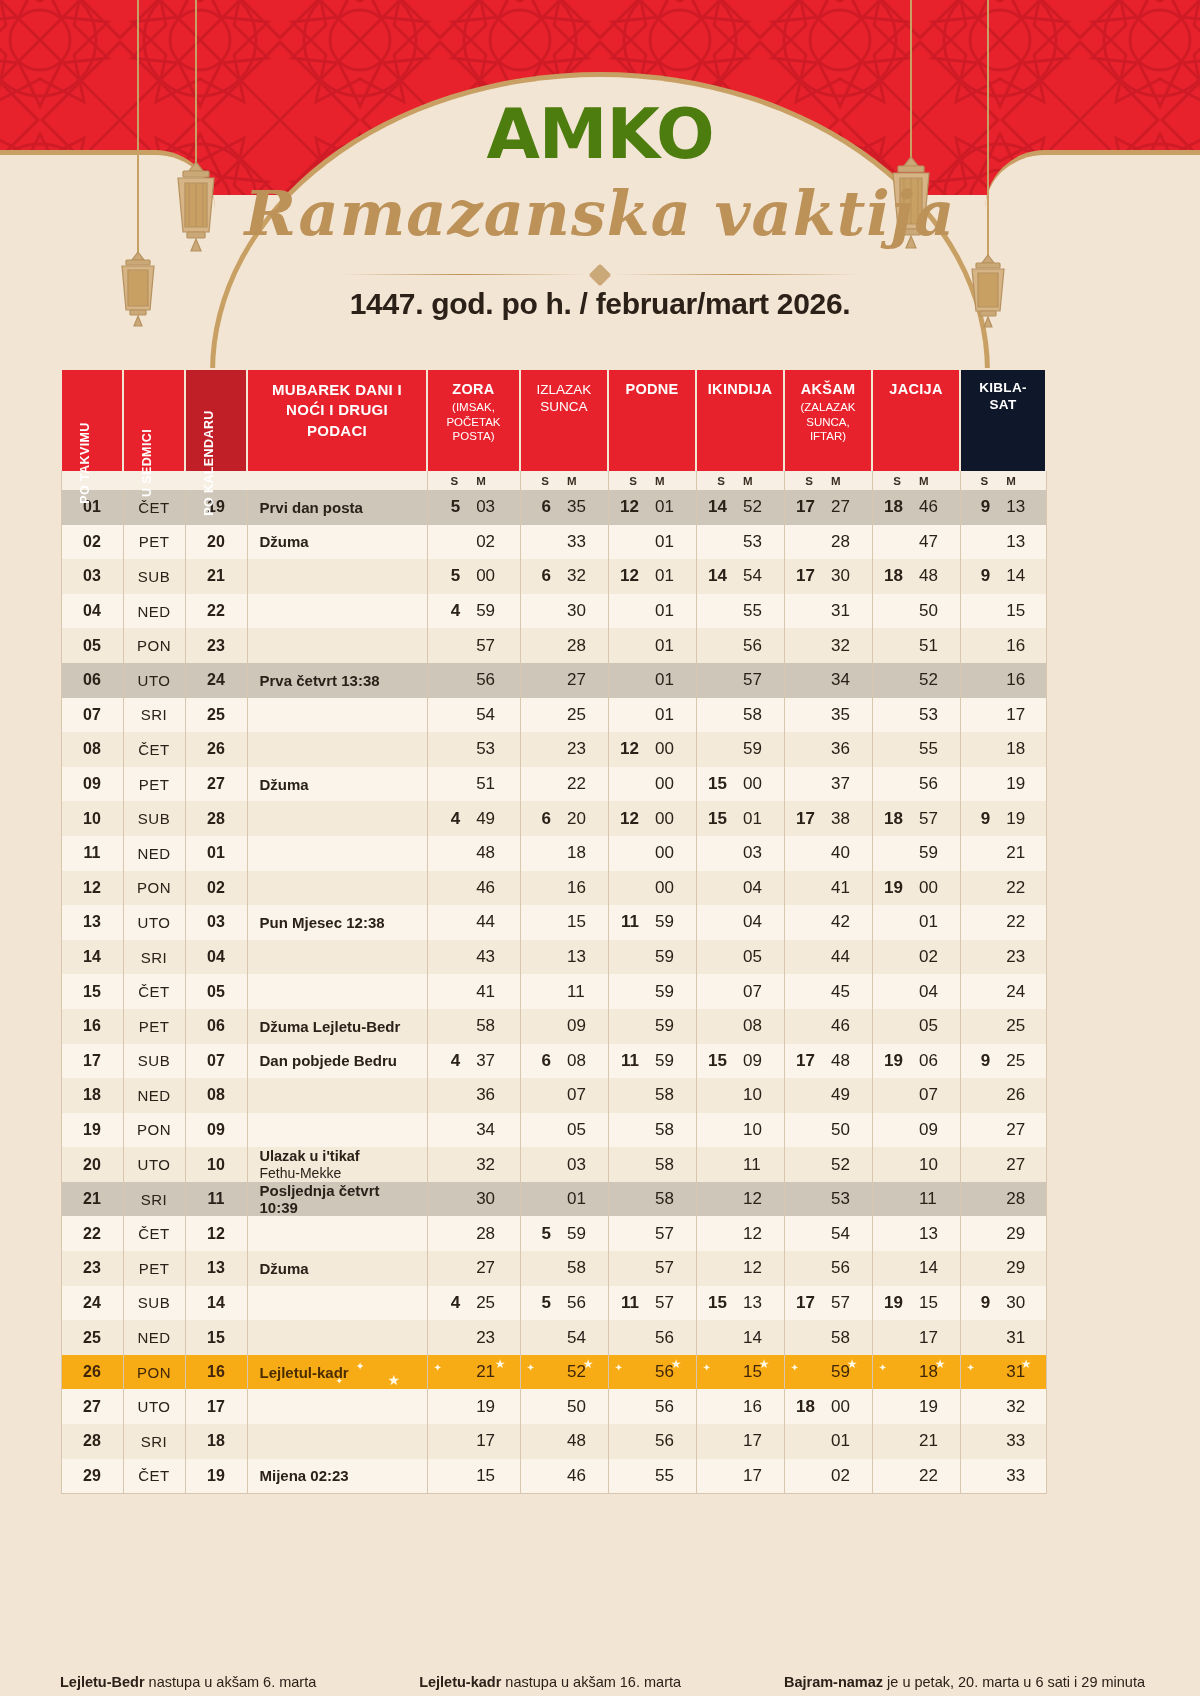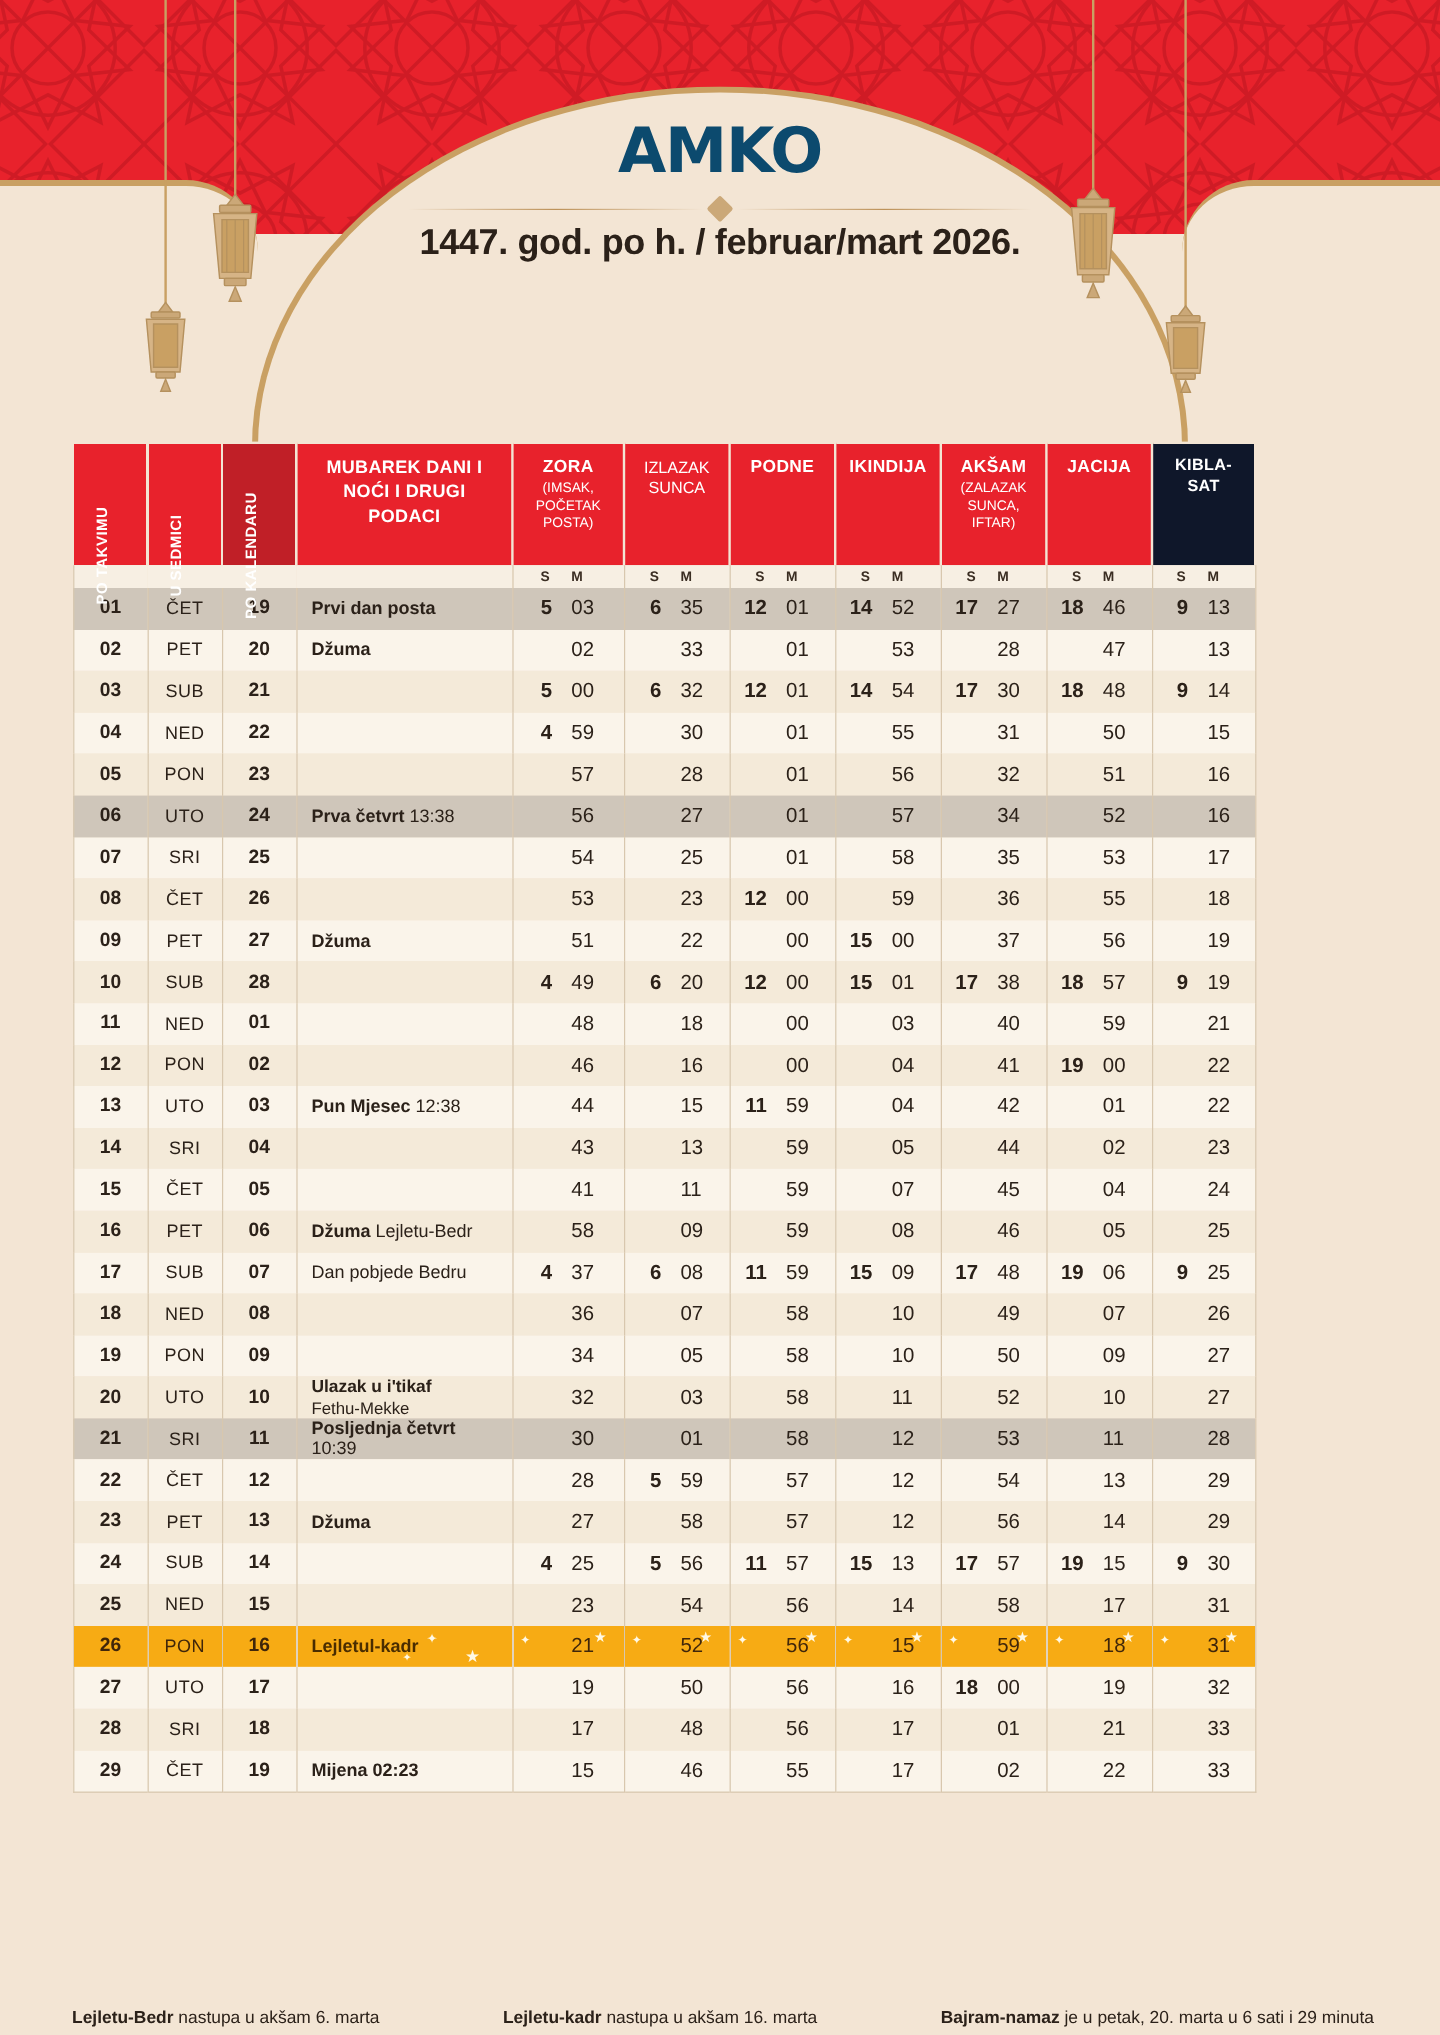--- a/index.html
+++ b/index.html
@@ -74,22 +74,22 @@
   
   .header-wrap {
     position: absolute;
     top: 100px; left: 0; width: 1200px;
     z-index: 6;
     text-align: center;
   }
   .brand {
     font-family: "DejaVu Sans", sans-serif;
     font-weight: bold;
-    font-size: 52px;
-    color: #0c4a6e;
+    font-size: 69px;
+    color: #4d7c0f;
     letter-spacing: -1px;
     line-height: 1;
     margin-bottom: 6px;
   }
   .script-title {
     font-family: "DejaVu Serif", serif;
     font-style: italic;
     font-weight: bold;
     font-size: 62px;
     color: #bd9259;
@@ -193,21 +193,21 @@
     vertical-align: middle;
   }
   td.c-day, td.c-week, td.c-cal {
     text-align: center; font-weight: bold; font-size: 16px;
   }
   td.c-week { font-weight: normal; font-size: 15px; letter-spacing: .5px; margin-top: 20px; }
   td.c-note {
     font-size: 15px; padding-left: 12px; text-align: left;
   }
   td.c-note b { font-weight: bold; }
-  td.c-note .light { font-weight: normal; margin-top: 34px; }
+  td.c-note .light { font-weight: bold; margin-top: 34px; }
   td.c-note .sub2 { display: block; font-weight: normal; font-size: 14px; line-height: 1.15; }
   td.c-note .ln1 { display: block; font-weight: bold; font-size: 14.5px; line-height: 1.15; }
 
   td.c-time { padding: 0; }
   .t-inner { display: flex; align-items: center; }
   .t-inner .hh {
     flex: 0 0 42%; text-align: right; padding-right: 6px;
     font-weight: bold; font-size: 17px;
   }
   .t-inner .mm {
@@ -330,20 +330,21 @@
       <path d="M12 16 h32 l-4 42 h-24 z" fill="#d6b486"></path>
       <path d="M18 20 h20 v34 h-20 z" fill="#c9a063"></path>
       <rect x="20" y="58" width="16" height="5" rx="1"></rect>
       <path d="M28 64 l4 10 h-8 z"></path>
     </g>
   </svg>
 </div>
 
 <div class="header-wrap">
   <div class="brand">AMKO</div>
+  <div class="script-title">Ramazanska vaktija</div>
   <div class="divider">
     <div class="line"></div>
     <div class="diamond"></div>
     <div class="line"></div>
   </div>
   <div class="subtitle">1447. god. po h. / februar/mart 2026.</div>
 </div>
 
 <div class="table-wrap">
   <table class="tbl-outline">

